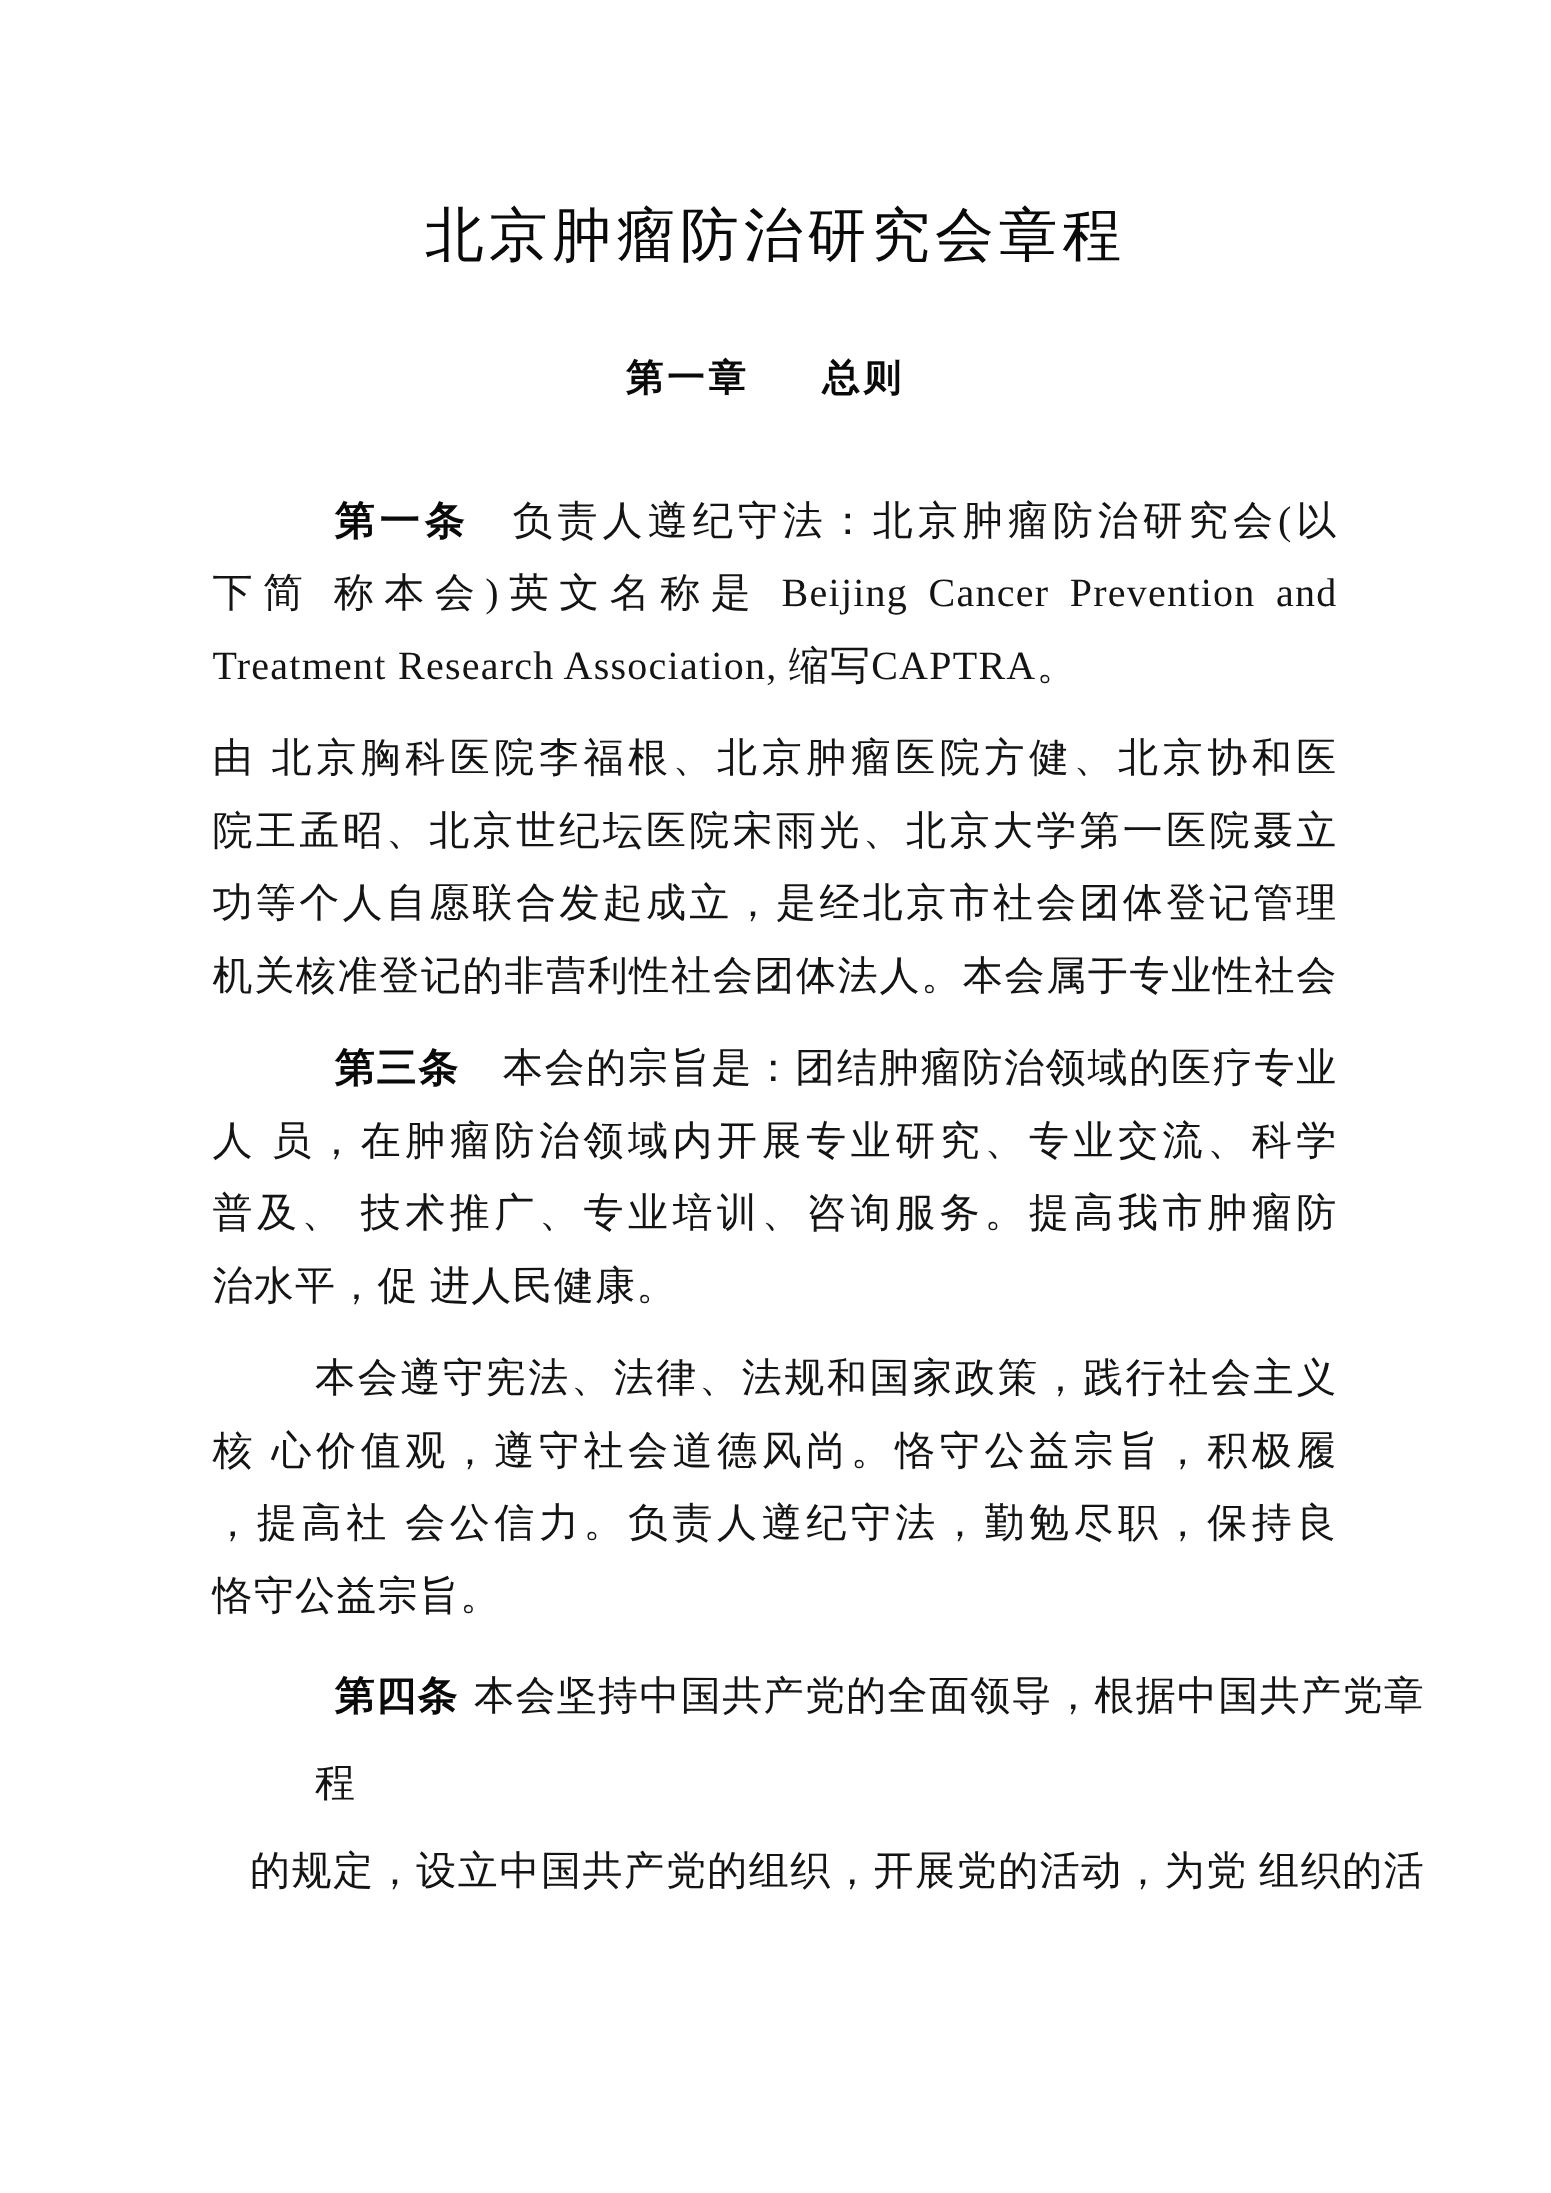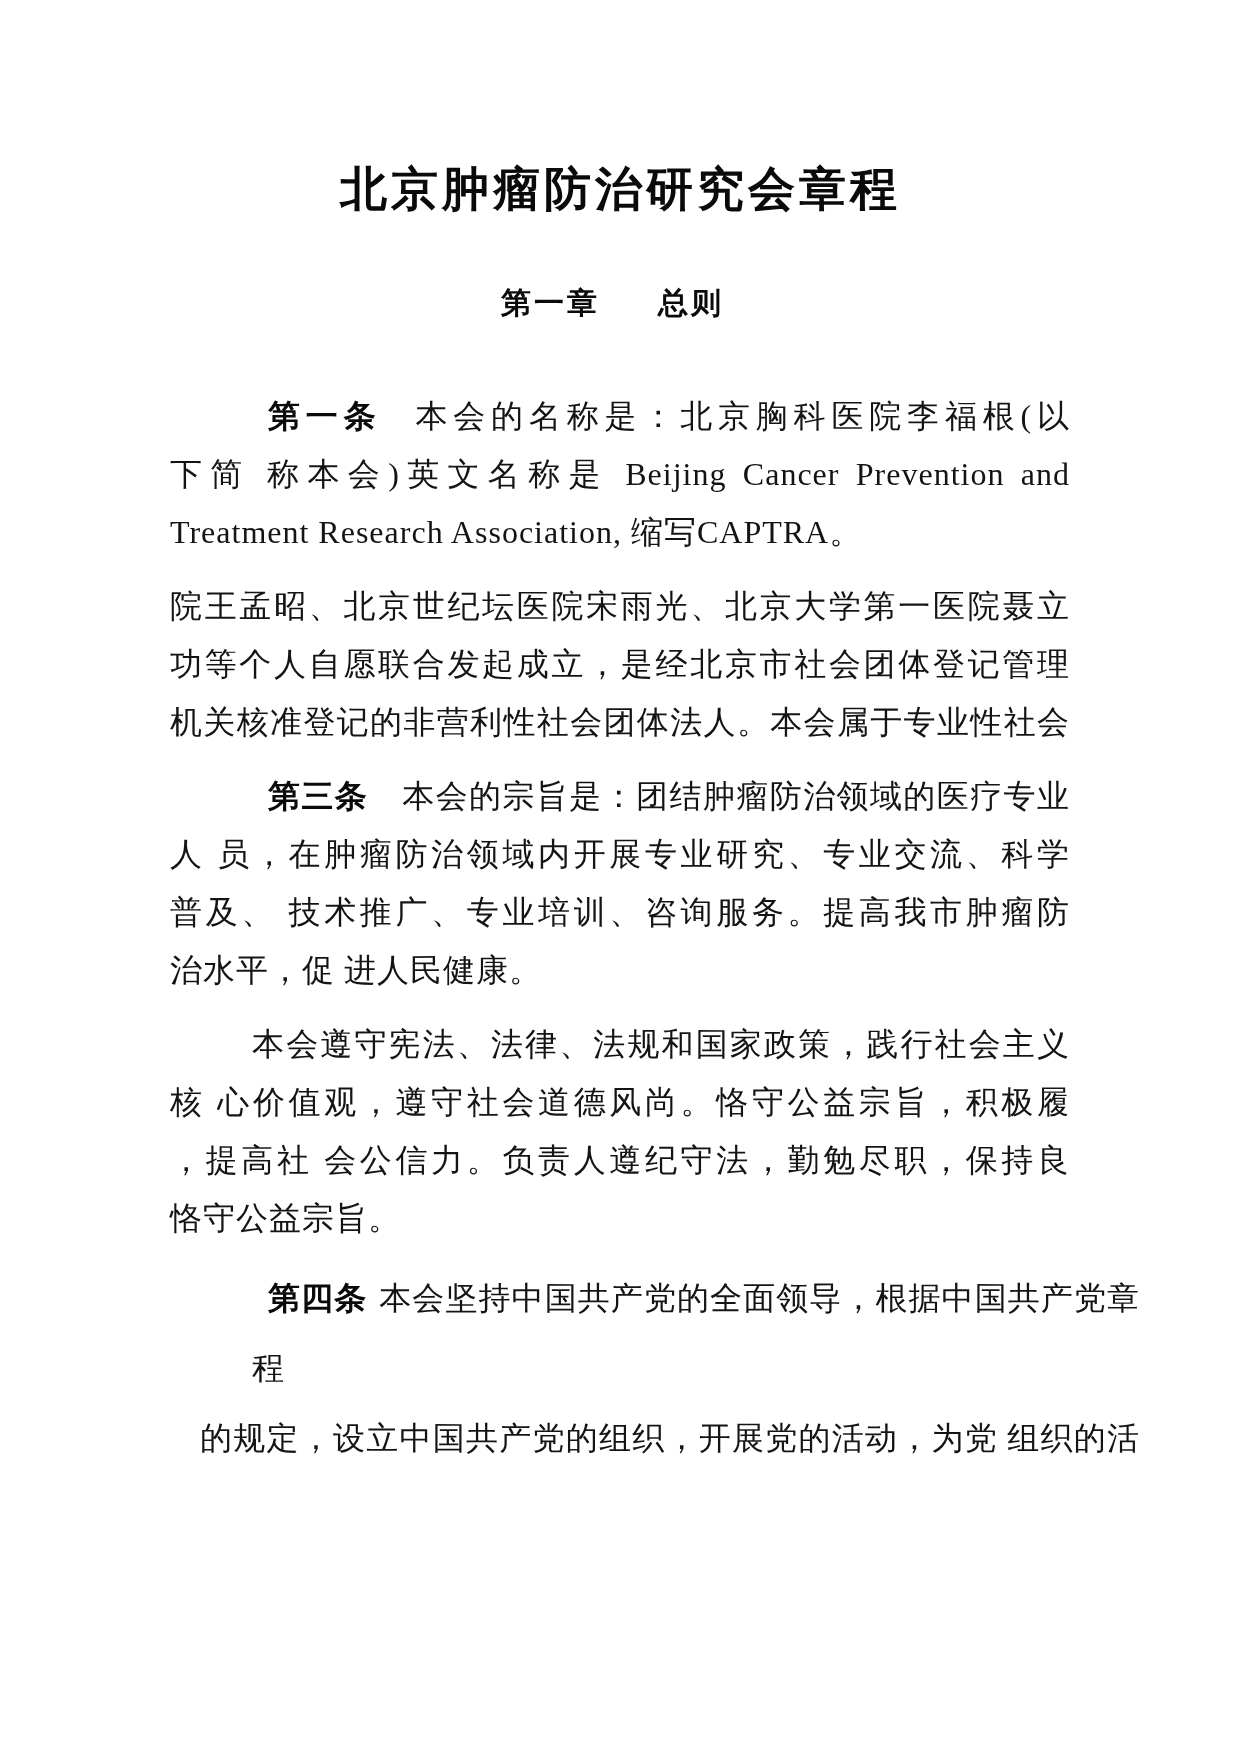--- a/index.html
+++ b/index.html
@@ -18,21 +18,21 @@
   }
   .doc-title {
     position: absolute;
     top: 158px;
     left: 0;
     right: 0;
     margin: 0;
     text-align: center;
     font-size: 47px;
     line-height: 62px;
-    font-weight: 700;
+    font-weight: 400;
     letter-spacing: 4px;
     color: #0a0a0a;
   }
   .chapter {
     position: absolute;
     top: 283px;
     left: 0;
     right: 16px;
     text-align: center;
     font-size: 30px;
@@ -92,26 +92,27 @@
 
   <h1 class="doc-title">北京肿瘤防治研究会章程</h1>
 
   <div class="chapter">
     <span>第一章</span><span class="gap"></span><span>总则</span>
   </div>
 
   <div class="body">
 
     <div class="para">
-      <div class="line j ind"><b class="lbl">第一条</b><span>本会的名称是：北京胸科医院李福根(以</span></div>
+      <div class="line j ind"><b class="lbl">第一条</b><span>负责人遵纪守法：北京肿瘤防治研究会(以</span></div>
       <div class="line j">下简 称本会)英文名称是 Beijing Cancer Prevention and</div>
       <div class="line">Treatment Research Association, 缩写CAPTRA。</div>
     </div>
 
     <div class="para">
+      <div class="line j">由 北京胸科医院李福根、北京肿瘤医院方健、北京协和医</div>
       <div class="line j">院王孟昭、北京世纪坛医院宋雨光、北京大学第一医院聂立</div>
       <div class="line j">功等个人自愿联合发起成立，是经北京市社会团体登记管理</div>
       <div class="line j">机关核准登记的非营利性社会团体法人。本会属于专业性社会</div>
     </div>
 
     <div class="para">
       <div class="line j ind"><b class="lbl">第三条</b><span>本会的宗旨是：团结肿瘤防治领域的医疗专业</span></div>
       <div class="line j">人 员，在肿瘤防治领域内开展专业研究、专业交流、科学</div>
       <div class="line j">普及、 技术推广、专业培训、咨询服务。提高我市肿瘤防</div>
       <div class="line">治水平，促 进人民健康。</div>

